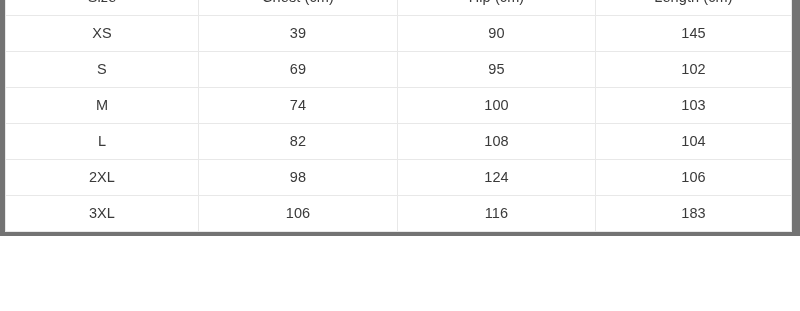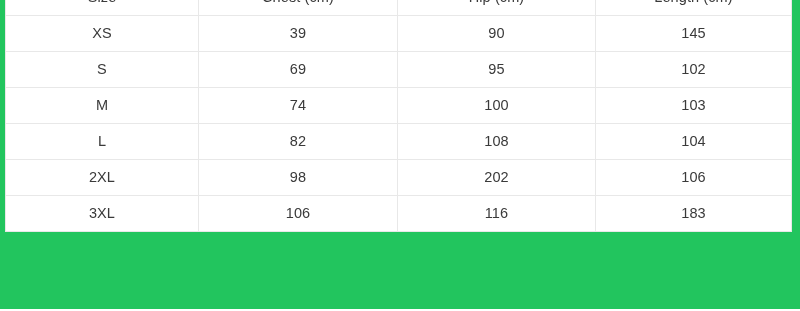--- a/index.html
+++ b/index.html
@@ -12,22 +12,22 @@
     width: 800px;
     height: 311px;
     overflow: hidden;
     font-family: "Liberation Sans", sans-serif;
     -webkit-font-smoothing: antialiased;
   }
 
   #screen {
     position: relative;
     width: 800px;
-    height: 309px;
-    background: #22c55e;
+    height: 236px;
+    background: #737373;
     box-sizing: border-box;
   }
 
   
   #table-viewport {
     position: absolute;
     left: 5px;
     top: -21px;          
     width: 786px;
     overflow: visible;
@@ -118,21 +118,21 @@
         </tr>
         <tr>
           <td>L</td>
           <td>82</td>
           <td>108</td>
           <td>104</td>
         </tr>
         <tr>
           <td>2XL</td>
           <td>98</td>
-          <td>202</td>
+          <td>124</td>
           <td>106</td>
         </tr>
         <tr>
           <td>3XL</td>
           <td>106</td>
           <td>116</td>
           <td>183</td>
         </tr>
       </tbody>
     </table>

